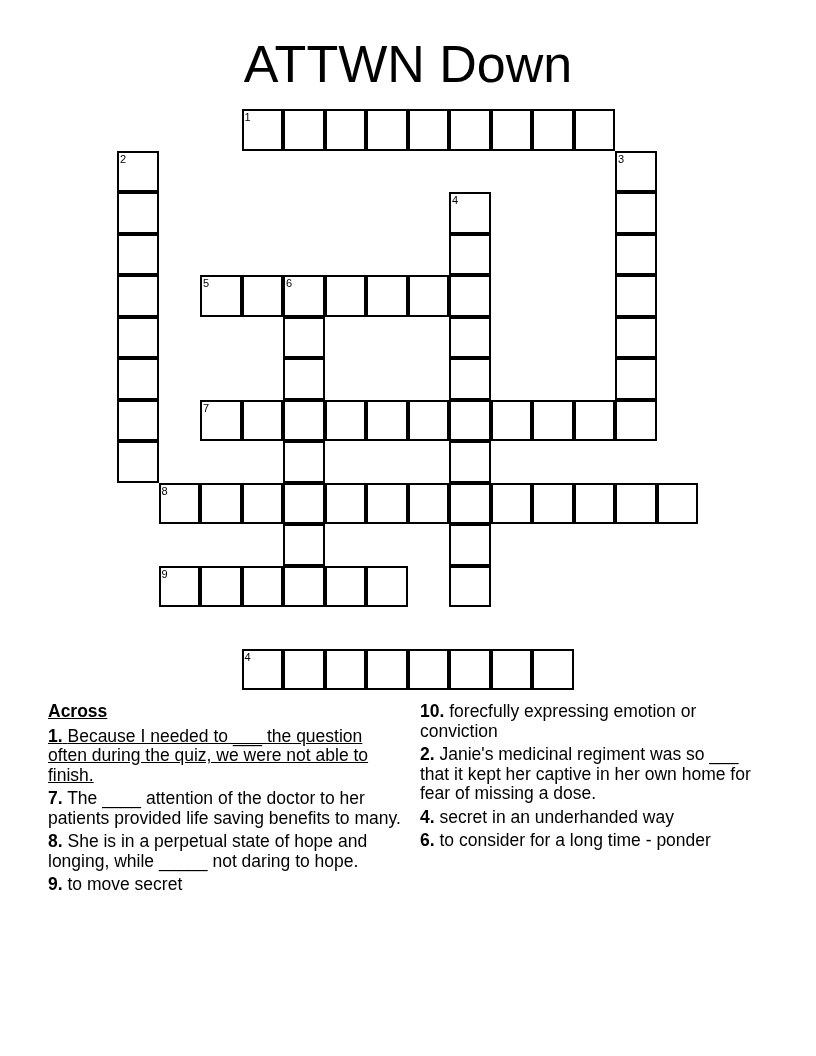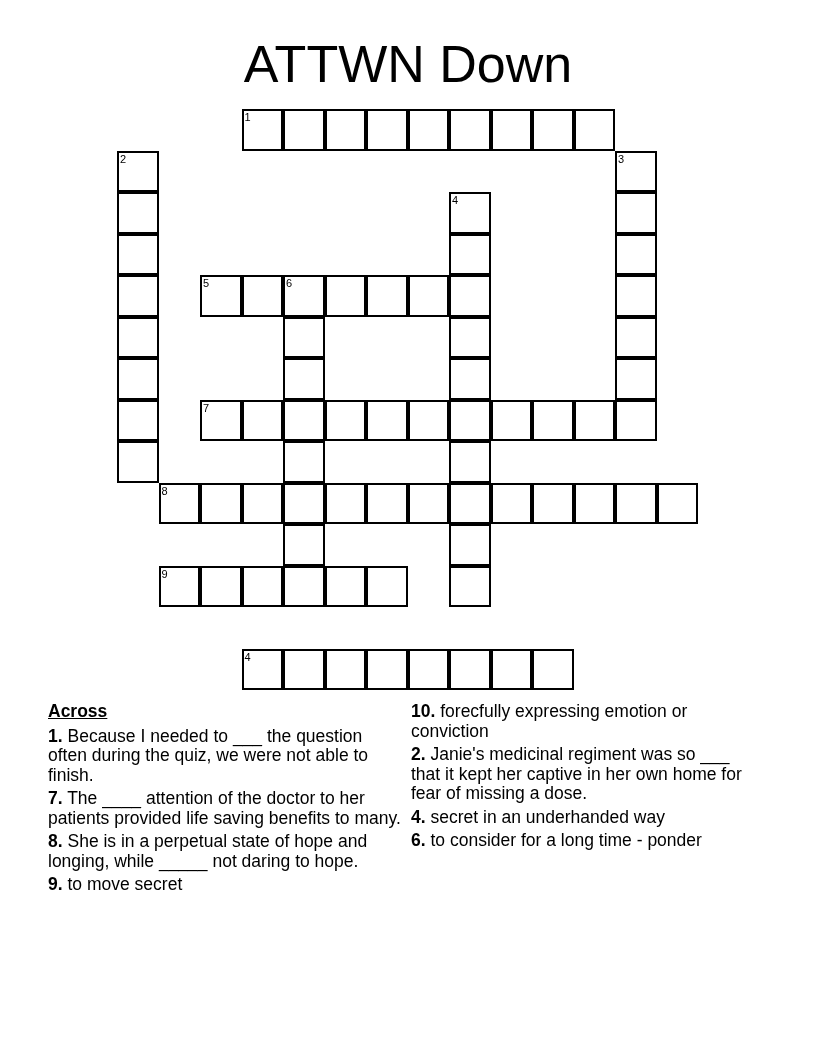--- a/index.html
+++ b/index.html
@@ -6,25 +6,25 @@
   body { width: 816px; height: 1056px; position: relative; overflow: hidden;
          font-family: "Liberation Sans", sans-serif; color: #000; }
   .title { position: absolute; left: 0; width: 816px; top: 34px; text-align: center;
            font-size: 52px; line-height: 60px; font-weight: normal; }
   .grid { position: absolute; left: 0; top: 0; width: 816px; height: 700px; }
   .cell { position: absolute; width: 41.5px; height: 41.5px; box-sizing: border-box;
           border: 2px solid #000; background: #fff; margin-left: -1px; margin-top: -1px; }
   .cell .num { position: absolute; left: 1px; top: 0px; font-size: 11px; line-height: 12px; }
   .clues { position: absolute; top: 702px; font-size: 17.5px; line-height: 19.5px; }
   .clues.left { left: 48px; width: 355px; }
-  .clues.right { left: 411px; width: 350px; }
+  .clues.right { left: 420px; width: 350px; }
   .heading { font-weight: bold; text-decoration: underline; display: block; }
   .clue { display: block; margin-top: 4px; }
   .clue .cn { font-weight: bold; }
-  .heading + .clue { margin-top: 5px; }
+  .heading + .clue { margin-top: 5px; text-decoration: underline; }
 </style>
 </head>
 <body>
 
 <div class="title">ATTWN Down</div>
 
 <div class="grid" id="grid">
     <div class="cell" style="left: 242.5px; top: 110px;">
       <span class="num">1</span>
     </div>

